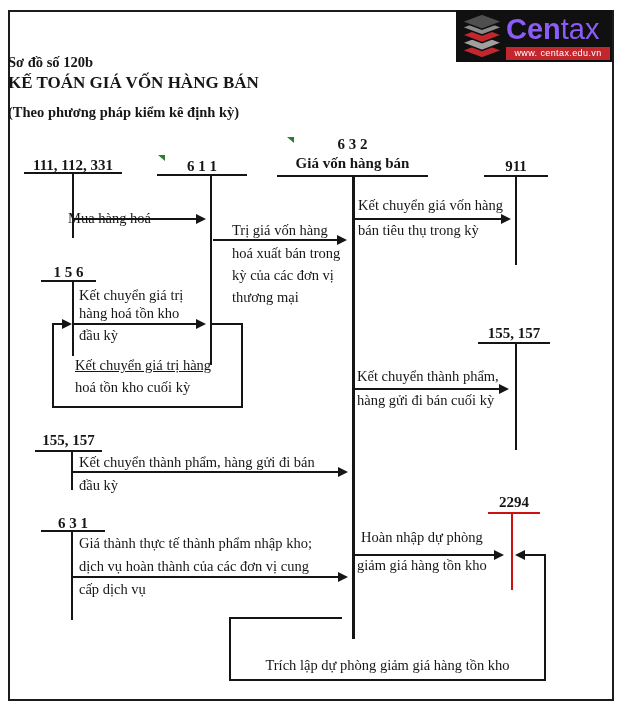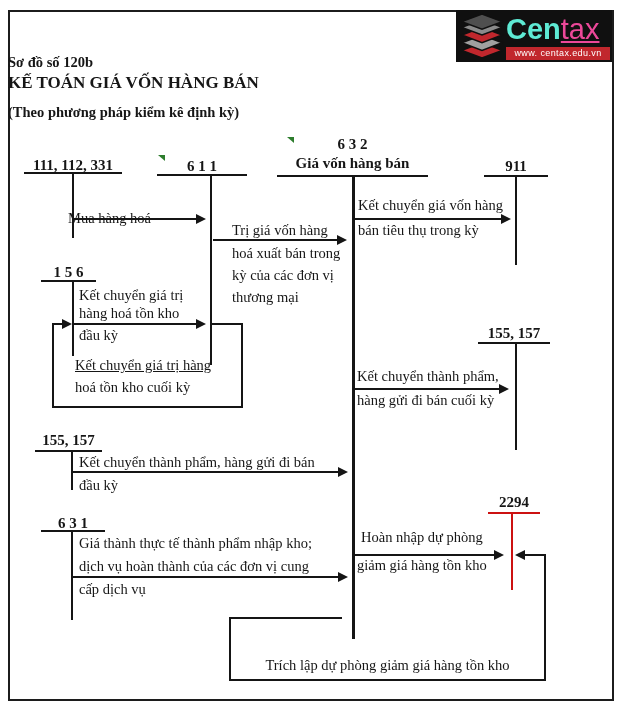--- a/index.html
+++ b/index.html
@@ -17,22 +17,22 @@
         border-bottom:5px solid transparent;border-left:10px solid #151515;}
   .ah-l{position:absolute;width:0;height:0;border-top:5px solid transparent;
         border-bottom:5px solid transparent;border-right:10px solid #151515;}
   .gmark{position:absolute;width:0;height:0;border-top:6px solid #2d7d2d;border-left:7px solid transparent;}
   .title{position:absolute;left:8px;width:606px;text-align:left;font-weight:bold;}
   
   .logo{position:absolute;left:456px;top:10px;width:156px;height:52px;background:#101010;}
   .logo-icon{position:absolute;left:3px;top:3px;}
   .logo-brand{position:absolute;left:50px;top:2px;font-family:"Liberation Sans","DejaVu Sans",sans-serif;
               font-size:29px;line-height:34px;font-weight:bold;white-space:nowrap;}
-  .logo-brand .cen{color:#5eead4;}
-  .logo-brand .tax{color:#ec4899;font-weight:normal;text-decoration:underline;}
+  .logo-brand .cen{color:#8b5cf6;}
+  .logo-brand .tax{color:#8b5cf6;font-weight:normal;}
   .logo-strip{position:absolute;left:50px;right:2px;bottom:2px;height:13px;background:#c1272d;
               color:#ffffff;font-family:"Liberation Sans","DejaVu Sans",sans-serif;
               font-size:9px;line-height:13px;text-align:center;letter-spacing:.4px;}
 </style>
 </head>
 <body>
 
 <div class="canvas">
 
   <div class="frame"></div>

